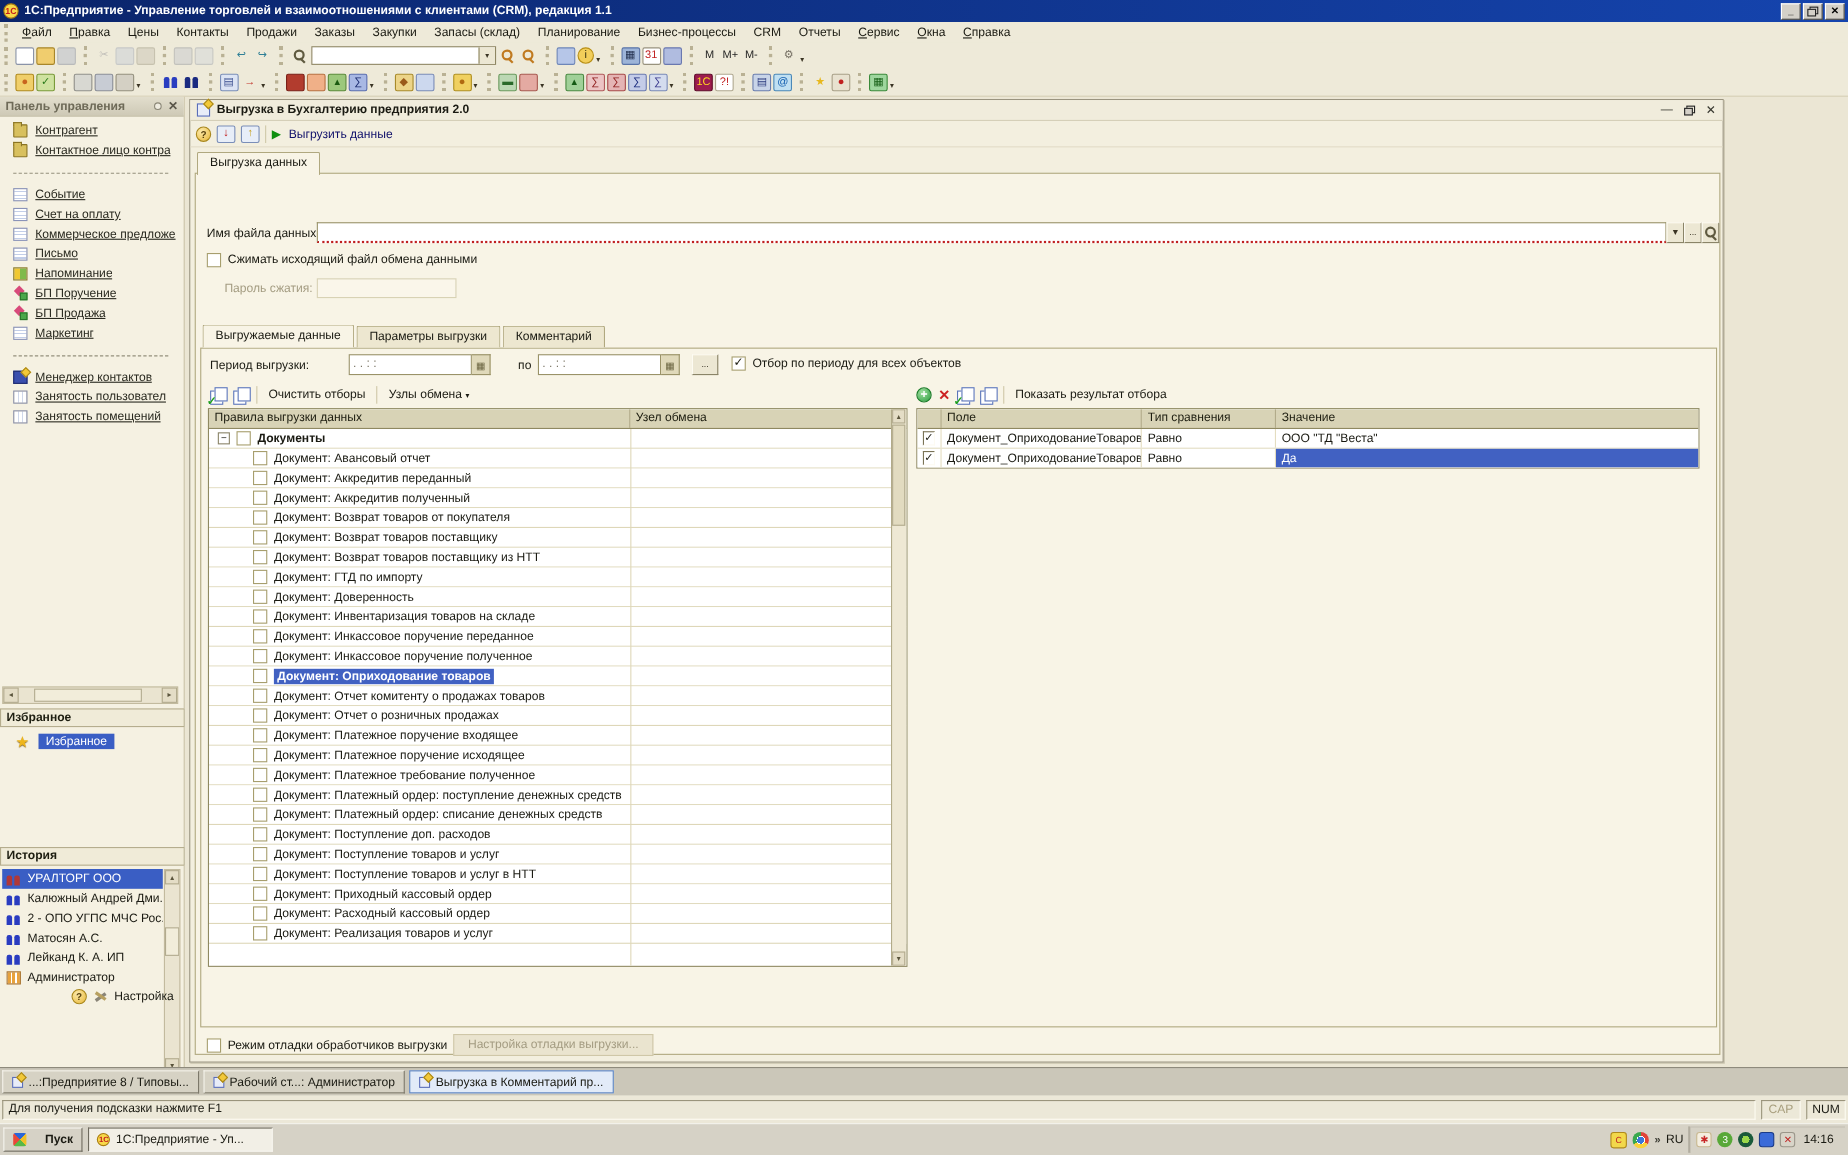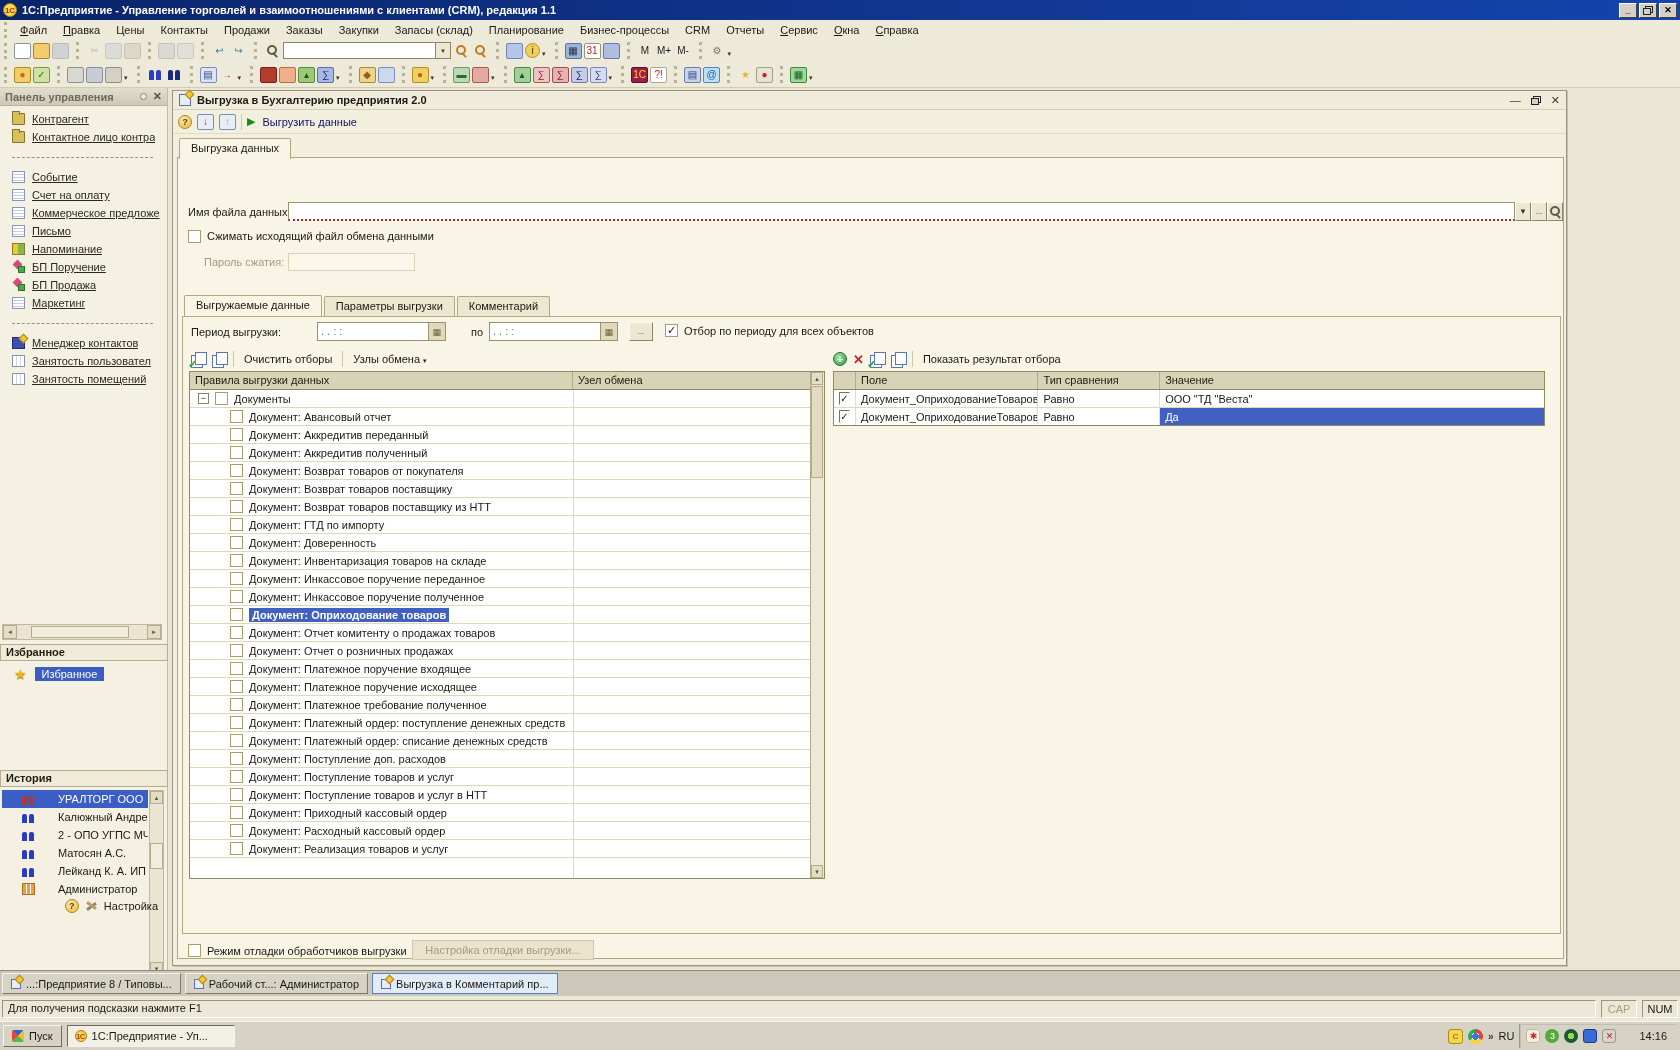--- a/index.html
+++ b/index.html
@@ -59,21 +59,21 @@
 .cpi.schedule-icon{background:repeating-linear-gradient(90deg,#fff 0 3px,#cfd8ea 3px 4px);border:1px solid #8a90a8}
 .cpi.table-icon{background:repeating-linear-gradient(90deg,#e8a23c 0 3px,#fff 3px 4px);border:1px solid #a8702a}
 .hscroll{position:absolute;left:2px;top:536px;width:160px;height:16px;background:#eae4d0;border:1px solid #c2ba9e;display:flex;align-items:center}
 .sbtn{width:14px;height:14px;background:#e4ddc6;border:1px solid #b2ab8e;font-size:7px;color:#5a543c;display:flex;align-items:center;justify-content:center;flex:none}
 .hthumb{width:98px;height:12px;background:#f2edda;border:1px solid #b2ab8e;margin-left:14px}
 .sec-header{position:absolute;left:0;width:168px;height:17px;border:1px solid #b5ad8e;background:#f0ebd8;font-weight:bold;padding:1px 5px;color:#1d1d10}
 .fav-item{position:absolute;left:14px;top:578px;display:flex;align-items:center;gap:8px}
 .star-glyph{color:#eeb61c;text-shadow:0 1px 1px #90702a;font-size:14px}
 .fav-label{background:#3a5ec4;color:#fff;padding:1px 7px}
 #hist-list{position:absolute;left:2px;top:702px;width:146px}
-.hist-item{height:18px;display:flex;align-items:center;gap:23px;padding-left:20px;cursor:default;white-space:nowrap;overflow:hidden}
+.hist-item{height:18px;display:flex;align-items:center;gap:6px;padding-left:4px;cursor:default;white-space:nowrap;overflow:hidden}
 .hist-item.selected{background:#3a5ec4;color:#fff}
 .hicon{position:relative;width:13px;height:12px;flex:none}
 .hicon::before,.hicon::after{content:"";position:absolute;bottom:0;width:5px;height:9px;border-radius:2px 2px 0 0;background:#2a3cc0}
 .hicon::before{left:0}.hicon::after{left:7px}
 .hicon.company::before,.hicon.company::after{background:#b03838}
 .vscroll{position:absolute;right:3px;top:702px;width:15px;height:186px;background:#eae4d0;border:1px solid #c2ba9e}
 .vscroll .sbtn{width:13px;height:13px}
 .vscroll .dn{position:absolute;bottom:0}
 .vthumb{position:absolute;left:0;top:52px;width:13px;height:26px;background:#f2edda;border:1px solid #b2ab8e}
 .cp-bottom{position:absolute;left:0;top:808px;width:168px;height:20px;display:flex;justify-content:flex-end;align-items:center;gap:6px;padding-right:10px}
@@ -121,21 +121,21 @@
 .pages::after{content:"";position:absolute;left:4px;top:0;width:10px;height:11px;background:#fff;border:1px solid #5a74b8}
 .pages .chk{position:absolute;left:-3px;bottom:-4px;color:#1e9e1e;font-weight:bold;font-size:11px;z-index:2;text-shadow:0 0 1px #fff}
 .add-circle{width:14px;height:14px;border-radius:50%;background:radial-gradient(circle at 35% 30%,#9ede9e,#2e9e40);border:1px solid #1a7a28;color:#fff;font-weight:bold;font-size:11px;display:flex;align-items:center;justify-content:center;flex:none}
 .del-x{color:#cc2222;font-weight:bold;font-size:13px}
 
 .dtable{position:absolute;border:1px solid #8f8961;background:#fff;overflow:hidden}
 .dth{display:flex;height:18px;background:#d8d3b6;border-bottom:1px solid #8f8961;color:#1d1d10}
 .dth .hc{padding:2px 5px;border-right:1px solid #b2ab8a;white-space:nowrap;overflow:hidden}
 .r-row{height:18px;display:flex;align-items:center;border-bottom:1px solid #ded7b8;gap:6px;padding-left:8px;background:#fff}
 .expander{width:11px;height:11px;border:1px solid #8a8468;background:#fff;display:inline-flex;align-items:center;justify-content:center;font-size:9px;line-height:1;flex:none}
-.glbl{font-weight:normal}
+.glbl{font-weight:bold}
 .cb.ind{margin-left:32px}
 .rlbl{white-space:nowrap}
 .rlbl.sel{background:#4161c2;color:#fff;font-weight:bold;padding:1px 3px}
 .vline{position:absolute;top:18px;bottom:0;width:1px;background:#ded7b8}
 .tscroll{position:absolute;right:0;top:0;bottom:0;width:14px;background:#eee8d4;border-left:1px solid #b2ab8a}
 .tscroll .sbtn{width:12px;height:13px}
 .tscroll .dn{position:absolute;bottom:0}
 .tthumb{position:absolute;left:0;top:14px;width:12px;height:92px;background:#e2dbc0;border:1px solid #b2ab8e}
 .f-row{display:flex;height:18px;border-bottom:1px solid #ded7b8;background:#fff}
 .f-row .c{padding:2px 5px;border-right:1px solid #e4ddc0;white-space:nowrap;overflow:hidden;display:flex;align-items:center}
@@ -146,30 +146,30 @@
 
 .wintabs{position:absolute;left:0;top:970px;width:1680px;height:26px;background:#cbc7b9;border-top:1px solid #8e8a7c;display:flex;align-items:flex-end;padding:0 2px 2px;gap:4px}
 .wtab{height:21px;display:flex;align-items:center;gap:5px;padding:0 8px;background:#d6d2c4;border:1px solid;border-color:#f4f2ea #7c786a #7c786a #f4f2ea;white-space:nowrap;overflow:hidden;cursor:default}
 .wtab.active{background:#e2ebf8;border:1px solid #5a82c0}
 .form-icon.small{width:10px;height:10px}
 .statusbar{position:absolute;left:0;top:996px;width:1680px;height:25px;background:#ece8d8;display:flex;align-items:center;padding:0 2px;gap:5px}
 .status-field{flex:1;height:18px;border:1px solid;border-color:#9a947c #fdfbf2 #fdfbf2 #9a947c;padding:1px 5px;white-space:nowrap;overflow:hidden}
 .kbox{width:36px;height:18px;border:1px solid;border-color:#9a947c #fdfbf2 #fdfbf2 #9a947c;display:flex;align-items:center;justify-content:center}
 .kbox.dim{color:#a89f7e}
 .taskbar{position:absolute;left:0;top:1021px;width:1680px;height:29px;background:#d6d2c6;border-top:1px solid #f6f4ee;display:flex;align-items:center;padding:0 3px;gap:5px}
-.start-btn{height:22px;display:flex;align-items:center;gap:5px;padding:0 8px;background:#d6d2c6;border:1px solid;border-color:#f6f4ee #6e6a5e #6e6a5e #f6f4ee;font-weight:normal;cursor:default}
+.start-btn{height:22px;display:flex;align-items:center;gap:17px;padding:0 8px;background:#d6d2c6;border:1px solid;border-color:#f6f4ee #6e6a5e #6e6a5e #f6f4ee;font-weight:bold;cursor:default}
 .flag{width:12px;height:12px;background:conic-gradient(from -45deg,#2a66d8 0 25%,#f0c028 0 50%,#58b848 0 75%,#e8483a 0);border-radius:2px}
 .task-btn{height:22px;display:flex;align-items:center;gap:5px;padding:0 7px;width:168px;background:#f2efe6;border:1px solid;border-color:#6e6a5e #f6f4ee #f6f4ee #6e6a5e;cursor:default;white-space:nowrap;overflow:hidden}
 .mini-1c{width:12px;height:12px;border-radius:50%;background:#f8d848;border:1px solid #a87c10;color:#c41e1e;font-weight:bold;font-size:7px;display:flex;align-items:center;justify-content:center;flex:none}
 .tb-spring{flex:1}
 .qicon{width:15px;height:15px;border-radius:3px;flex:none}
 .chevron{font-size:10px;color:#3a3a32;font-weight:bold}
 .tray{height:24px;display:flex;align-items:center;gap:5px;padding:0 6px;border-left:1px solid #9a9688;box-shadow:inset 1px 1px 0 #c2beb2}
 .ticon{width:14px;height:14px;border-radius:3px;display:flex;align-items:center;justify-content:center;font-size:9px;flex:none}
-.clock{margin:0 4px 0 18px;white-space:nowrap}
+.clock{margin:0 4px 0 2px;white-space:nowrap}
 u{text-decoration:underline}
 </style>
 </head>
 <body>
 
 <div class="screen">
 
   <div class="titlebar">
     <span class="app-icon">1С</span>
     <span class="title">1С:Предприятие - Управление торговлей и взаимоотношениями с клиентами (CRM), редакция 1.1</span>

